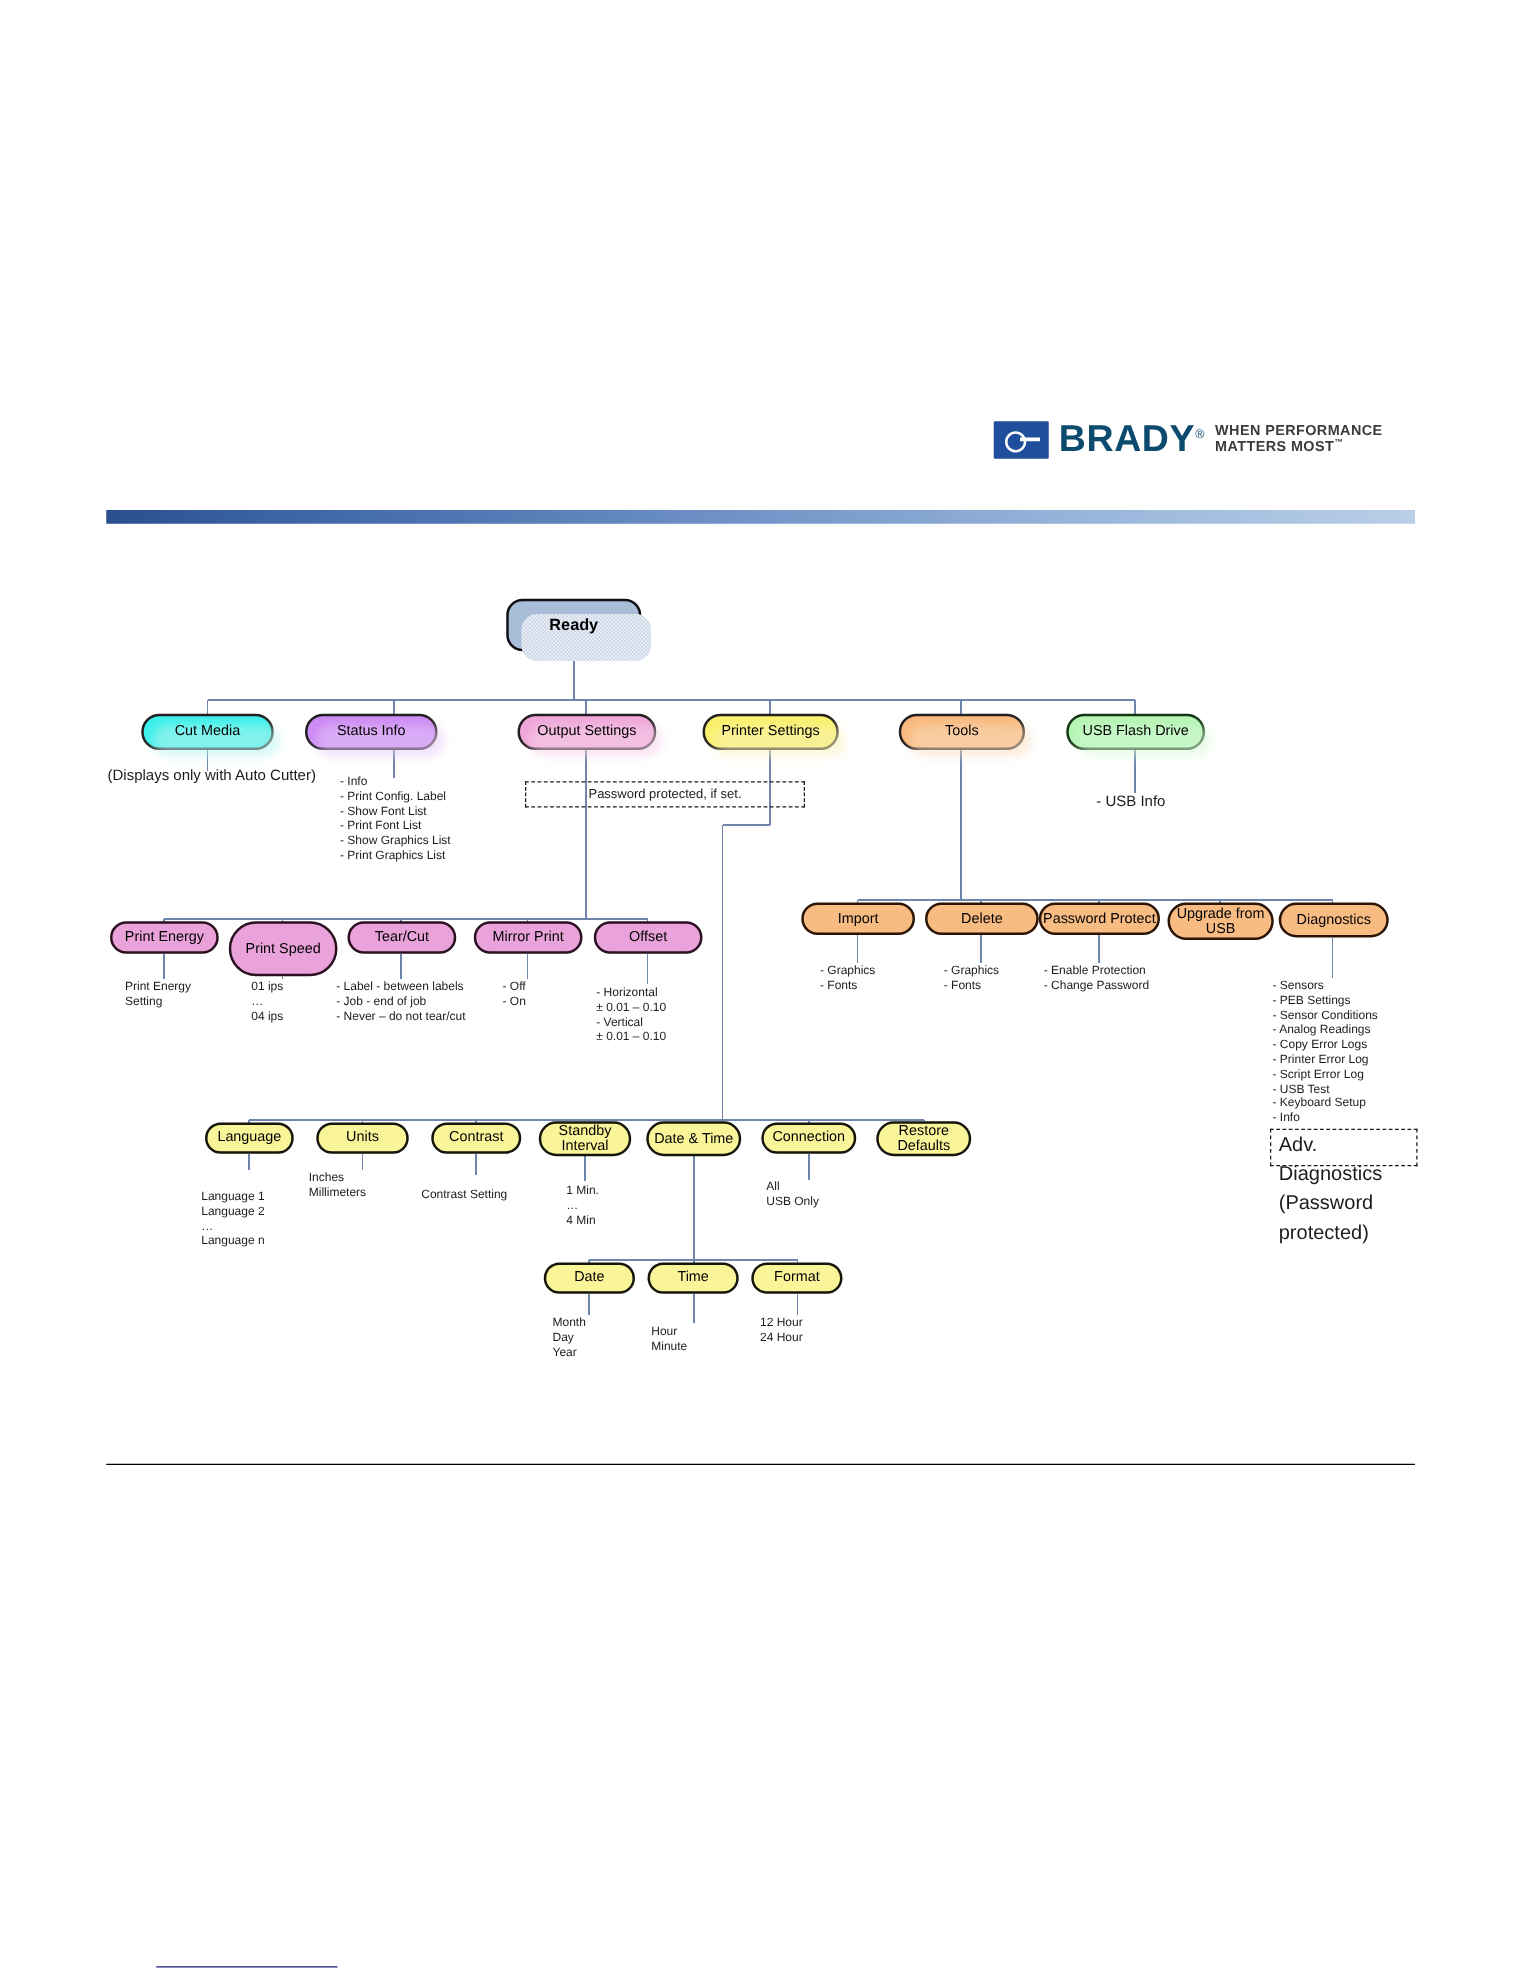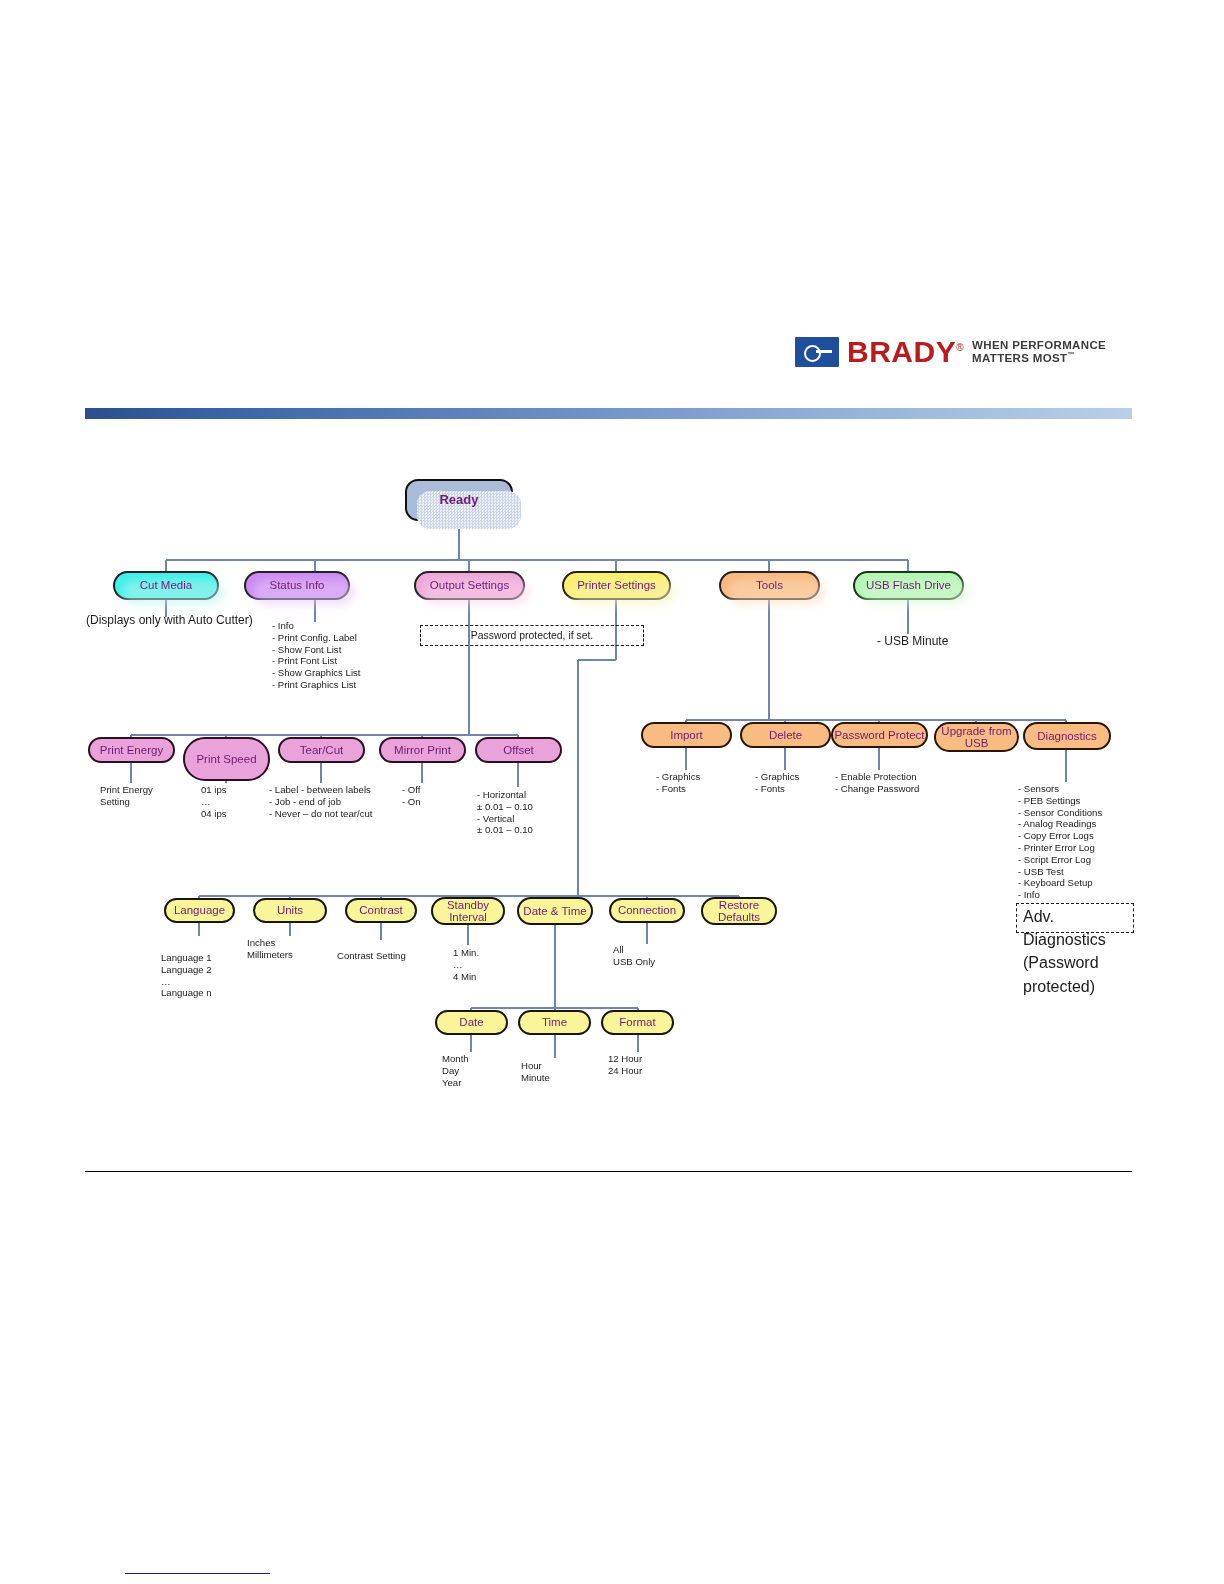--- a/index.html
+++ b/index.html
@@ -25,21 +25,21 @@
   }
   .brand-mark::before{
     content:"";position:absolute;left:9px;top:8px;width:13px;height:13px;
     border:2.5px solid #ffffff;border-radius:50%;
   }
   .brand-mark::after{
     content:"";position:absolute;left:21px;top:13px;width:16px;height:3px;background:#ffffff;
   }
   .brand-word{
     font-family:"Liberation Sans","DejaVu Sans",sans-serif;
-    font-weight:bold;font-size:30px;letter-spacing:0.5px;color:#b91c1c;
+    font-weight:bold;font-size:30px;letter-spacing:0.5px;color:#0c4a6e;
     line-height:1;
   }
   .brand-reg{font-size:10px;vertical-align:super;font-weight:normal;}
   .brand-tag{
     font-size:11.5px;font-weight:bold;letter-spacing:0.35px;color:#3b3b3b;
     padding-bottom:2px;
   }
   .brand-tm{font-size:7px;vertical-align:super;}
 
   .rule-bar{
@@ -61,21 +61,21 @@
 
   
   .node{
     position:absolute;
     box-sizing:border-box;
     display:flex;align-items:center;justify-content:center;text-align:center;
     border:2px solid #231f20;
     border-radius:999px;
     font-size:11.5px;
     line-height:1.08;
-    color:#701a75;
+    color:#000000;
     z-index:3;
     white-space:pre-line;
   }
   .node.root{
     border-radius:13px;border-width:2.6px;font-weight:bold;font-size:13px;
     background:#aabdd8;border-color:#0f0f14;
   }
   .node.root::after{
     content:"";position:absolute;left:10px;top:10px;width:100%;height:100%;
     background:repeating-conic-gradient(#c9d4e6 0% 25%, #eef2f8 0% 50%) 0 0/3px 3px;
@@ -255,21 +255,21 @@
   <div class="node orange glow" style="left:719px;top:571px;width:101px;height:29px;">Tools</div>
   <div class="node green glow" style="left:853px;top:571px;width:111px;height:29px;">USB Flash Drive</div>
 
   <div class="txt small" style="left:86px;top:613px;">(Displays only with Auto Cutter)</div>
   <div class="txt tiny" style="left:272px;top:620px;">- Info
 - Print Config. Label
 - Show Font List
 - Print Font List
 - Show Graphics List
 - Print Graphics List</div>
-  <div class="txt small" style="left:877px;top:634px;">- USB Minute</div>
+  <div class="txt small" style="left:877px;top:634px;">- USB Info</div>
 
   <div class="dashbox" style="left:420px;top:625px;width:224px;height:21px;">Password protected, if set.</div>
 
   <div class="node pink2" style="left:88px;top:737px;width:87px;height:26px;">Print Energy</div>
   <div class="node pink2" style="left:183px;top:737px;width:87px;height:44px;">Print Speed</div>
   <div class="node pink2" style="left:278px;top:737px;width:87px;height:26px;">Tear/Cut</div>
   <div class="node pink2" style="left:379px;top:737px;width:87px;height:26px;">Mirror Print</div>
   <div class="node pink2" style="left:475px;top:737px;width:87px;height:26px;">Offset</div>
 
   <div class="txt tiny" style="left:100px;top:784px;">Print Energy

